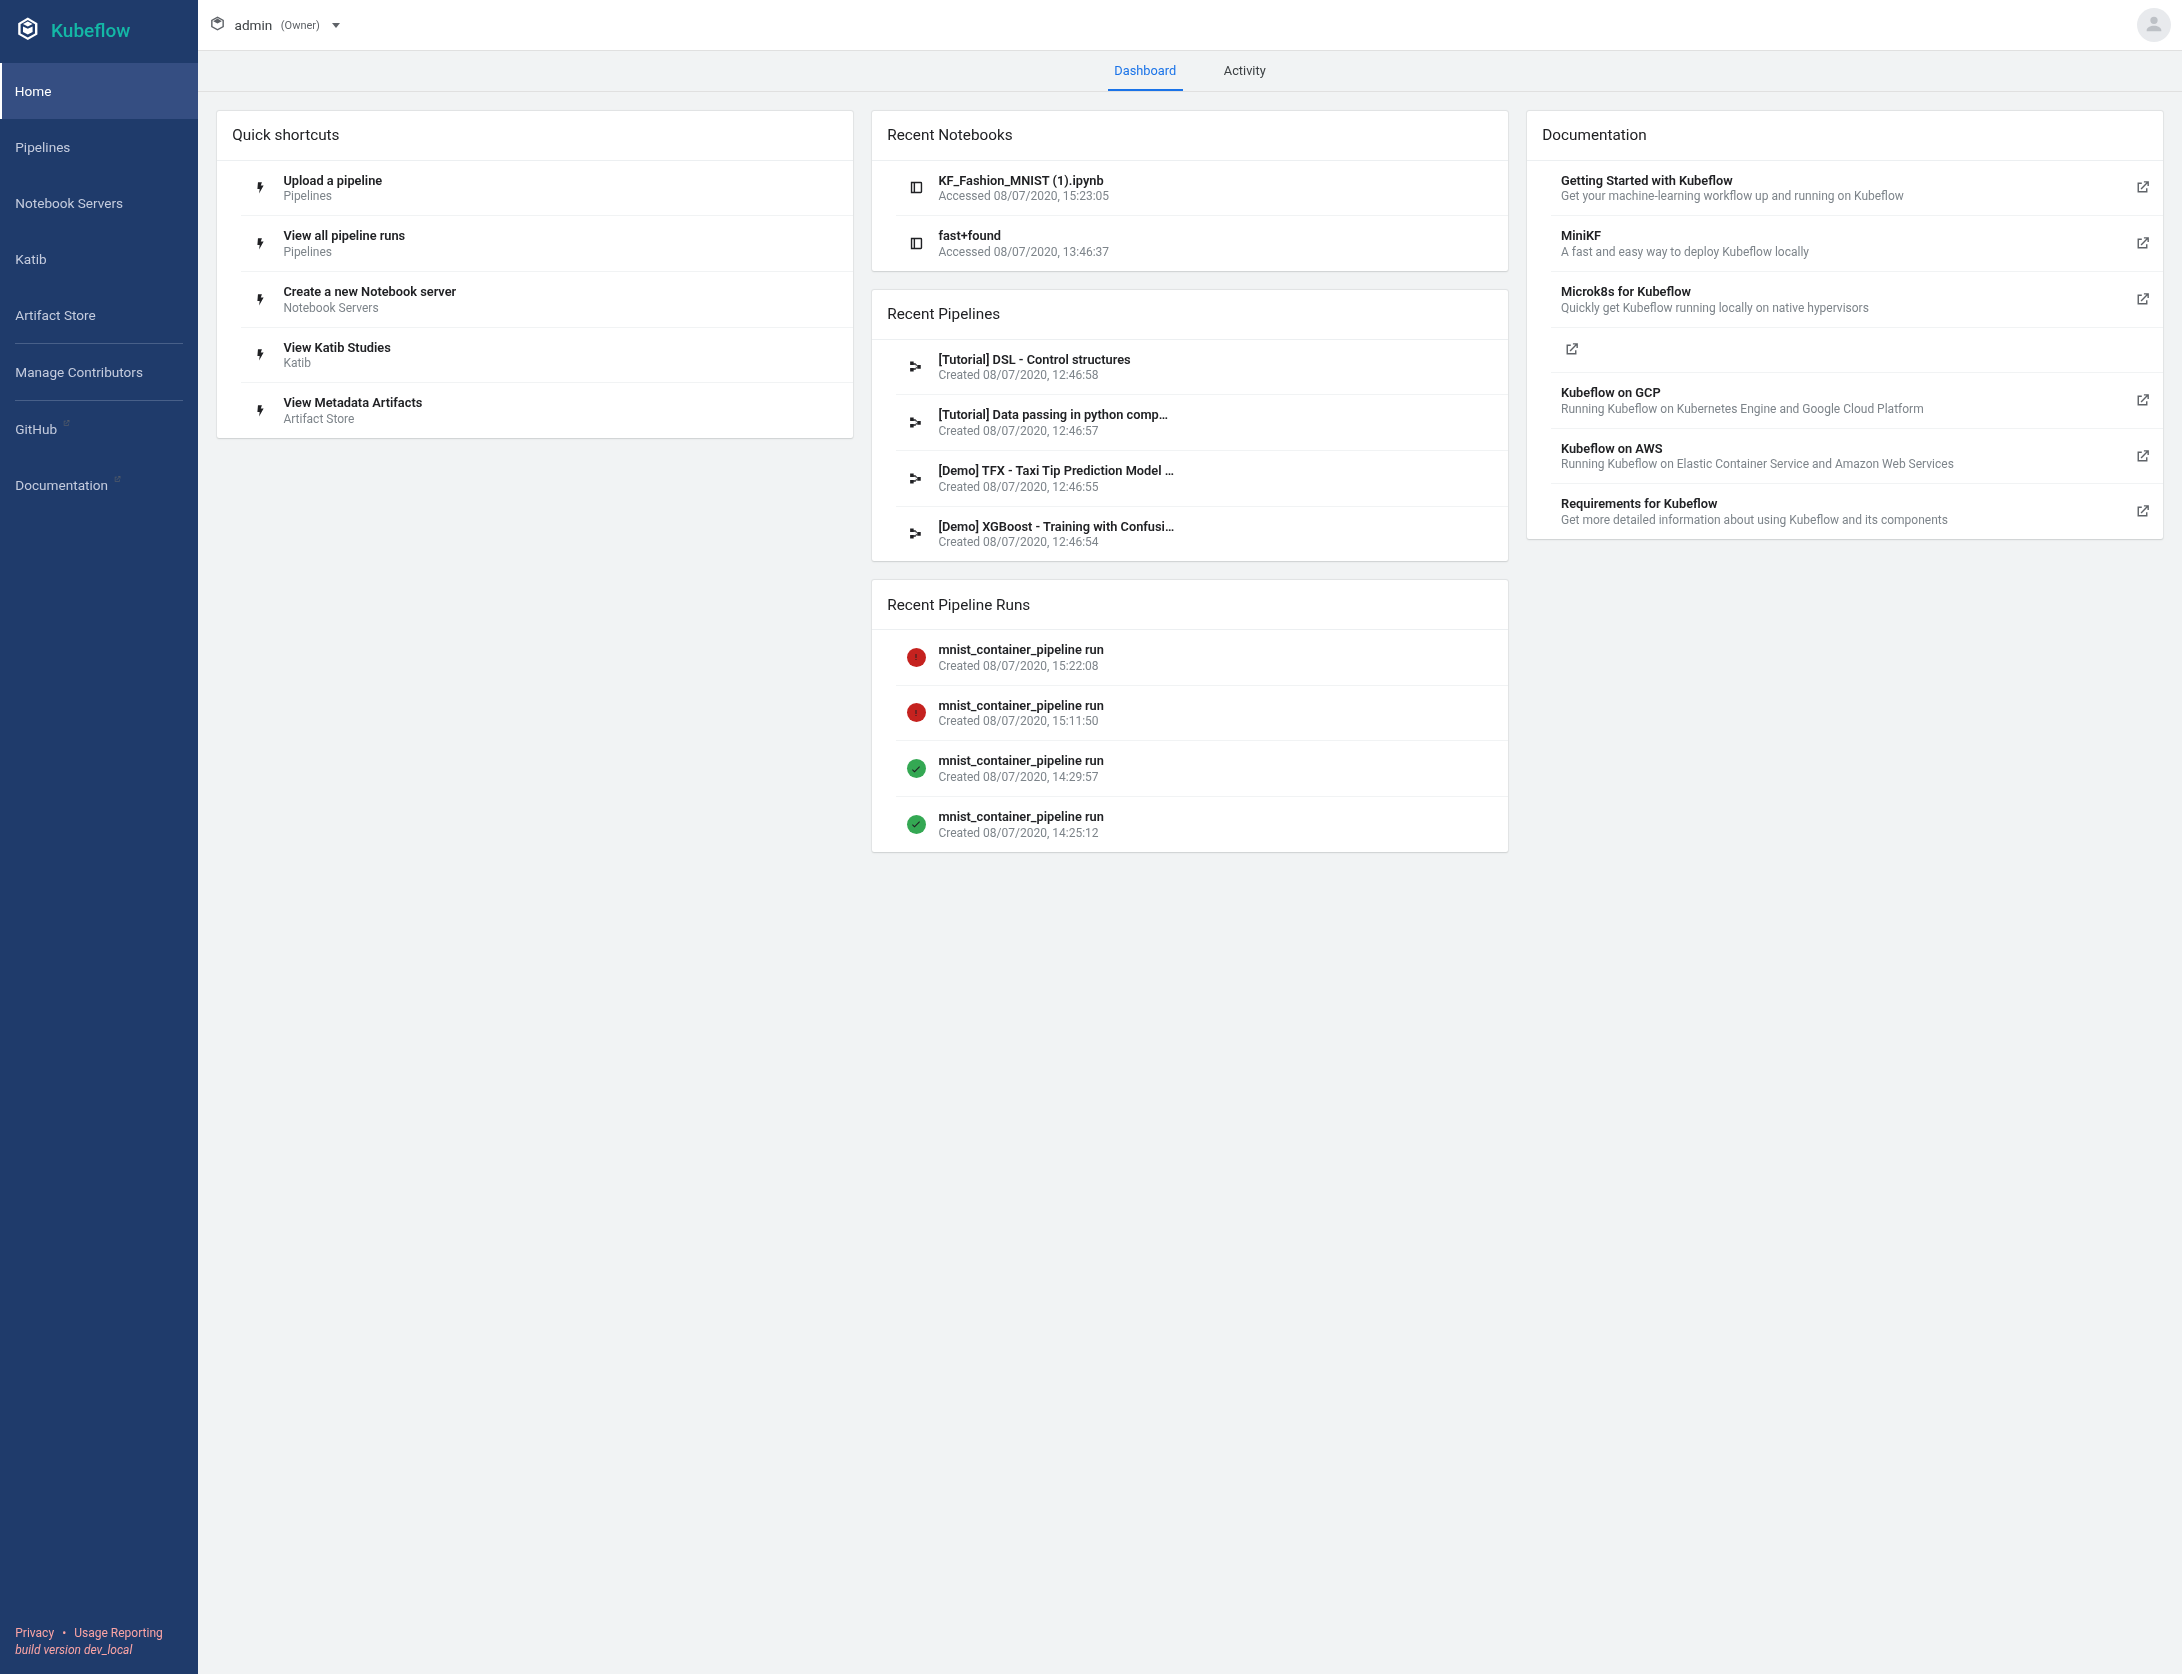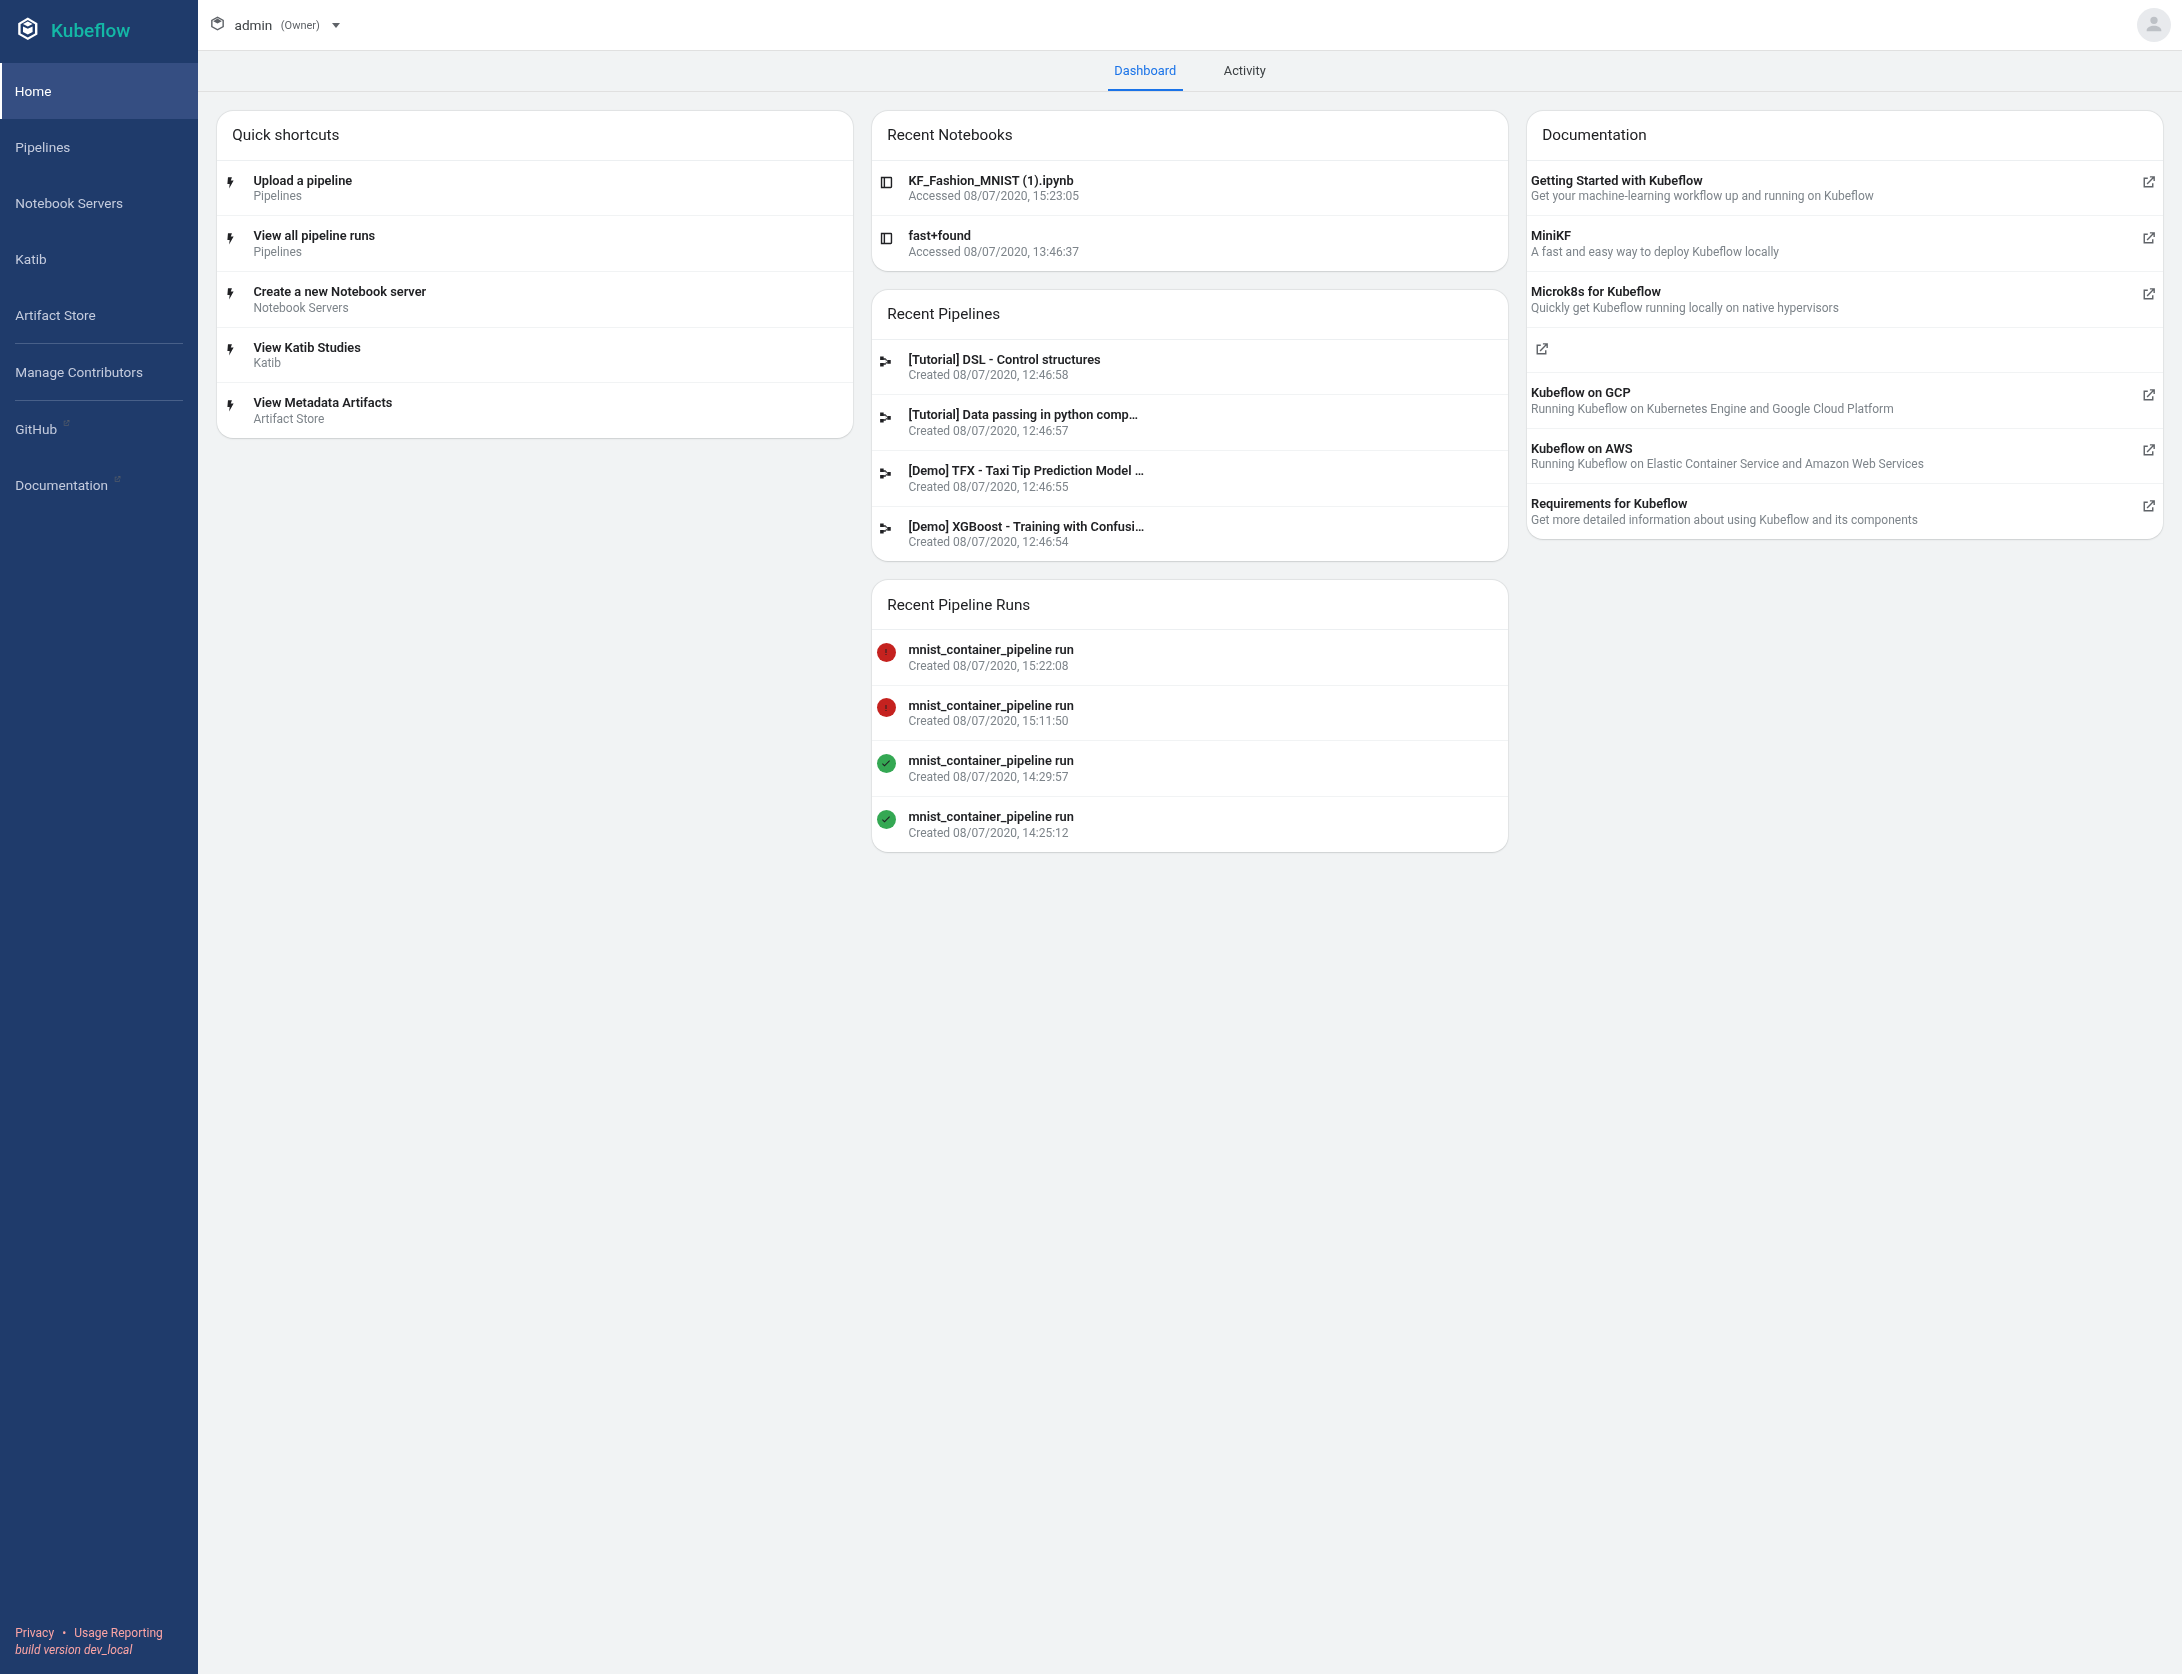--- a/index.html
+++ b/index.html
@@ -127,39 +127,40 @@
   .grid {
     display: grid;
     grid-template-columns: 1fr 1fr 1fr;
     gap: 19px;
     align-items: start;
   }
   .col { display: flex; flex-direction: column; gap: 19px; min-width: 0; }
 
   .card {
     background: #fff;
-    border-radius: 16px;
+    border-radius: 2px;
     box-shadow: 0 0.9px 1.7px rgba(60,64,67,.15), 0 0 0 0.9px rgba(60,64,67,.05);
     overflow: hidden;
   }
   .card-header {
     padding: 15.3px 15.3px;
     font-size: 15.3px;
     font-weight: 400;
     color: #202124;
     border-bottom: 0.9px solid #eceff1;
   }
 
   .rows > .row + .row { border-top: 0.9px solid #f1f3f4; }
   .row {
     display: flex;
-    align-items: flex-start;
+    align-items: center;
     gap: 12px;
-    padding: 12px 4px;
+    padding: 12px 10px;
     cursor: pointer;
+    margin-left: 24px;
   }
   .row-ico {
     width: 20.4px; height: 20.4px;
     display: flex; align-items: center; justify-content: center;
     flex-shrink: 0;
   }
   .row-body { min-width: 0; flex: 1; }
   .row-title {
     font-size: 12.8px;
     font-weight: 600;

